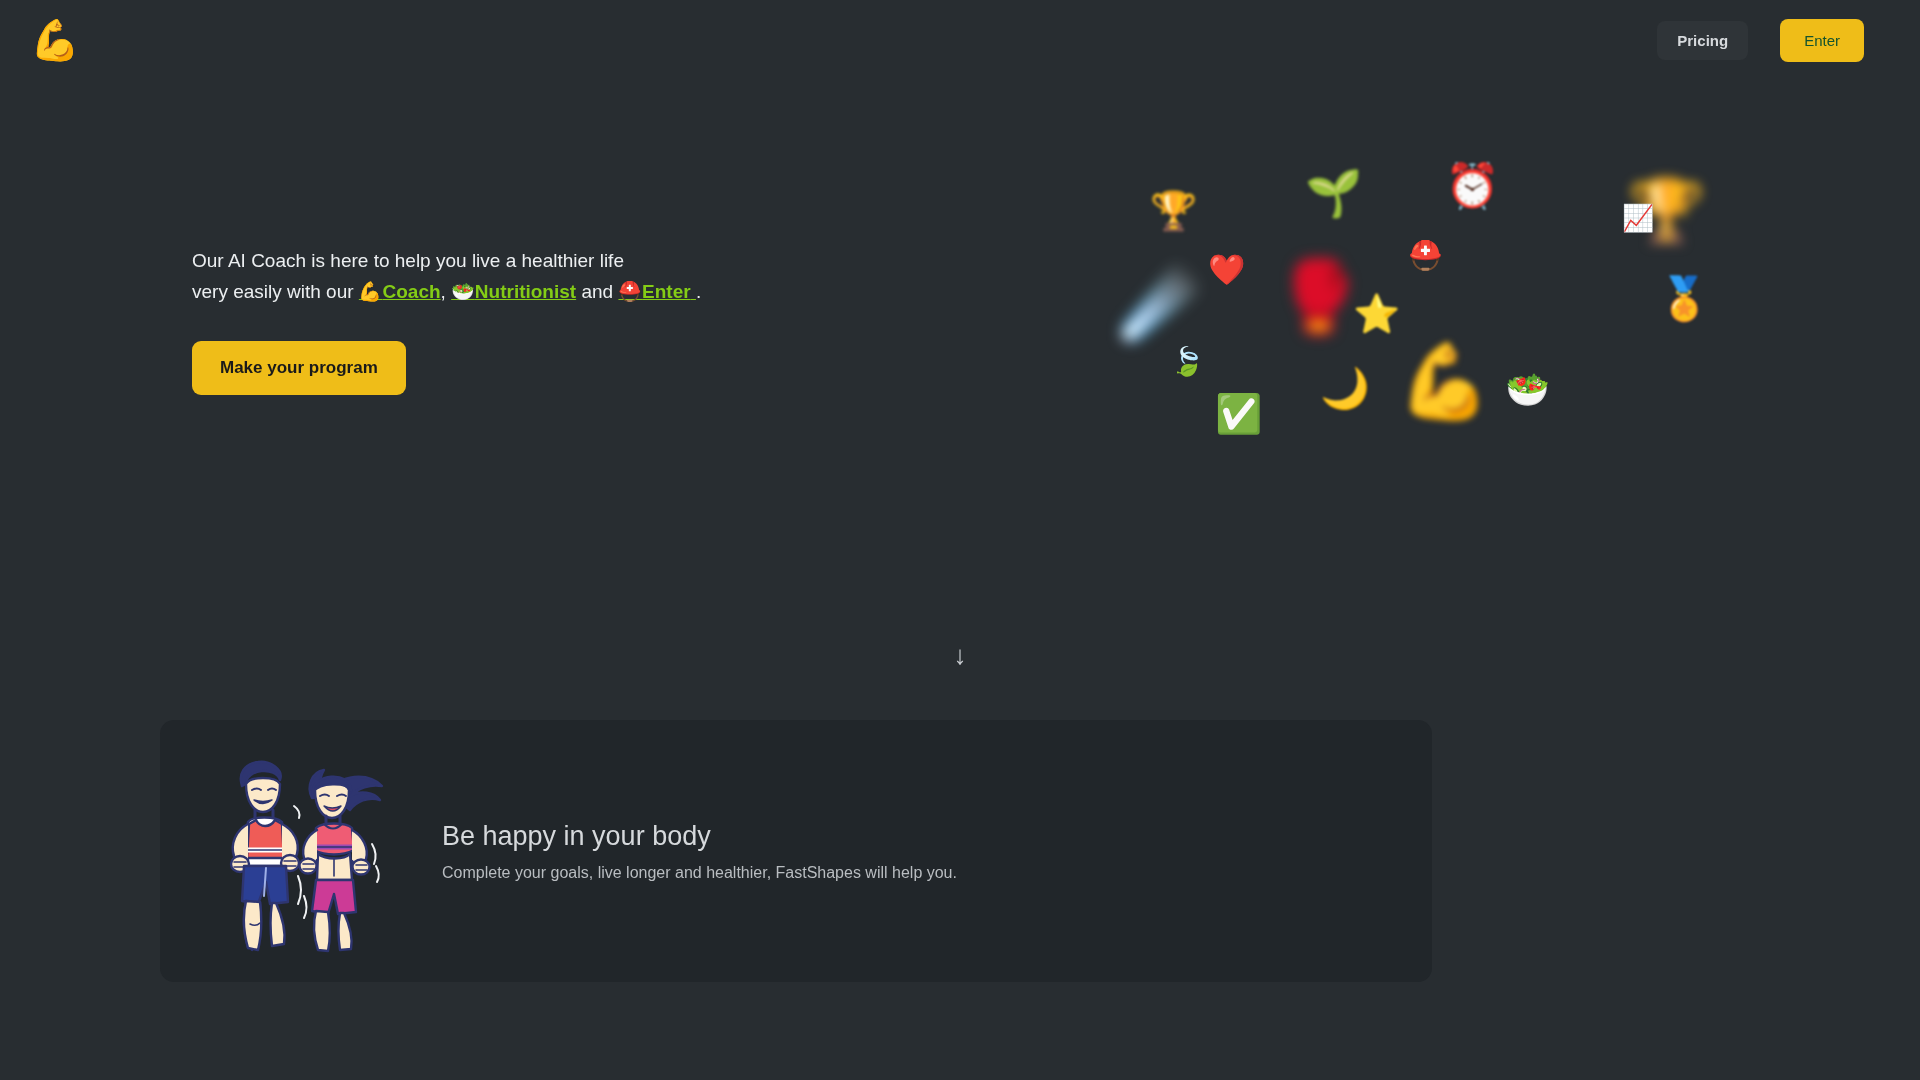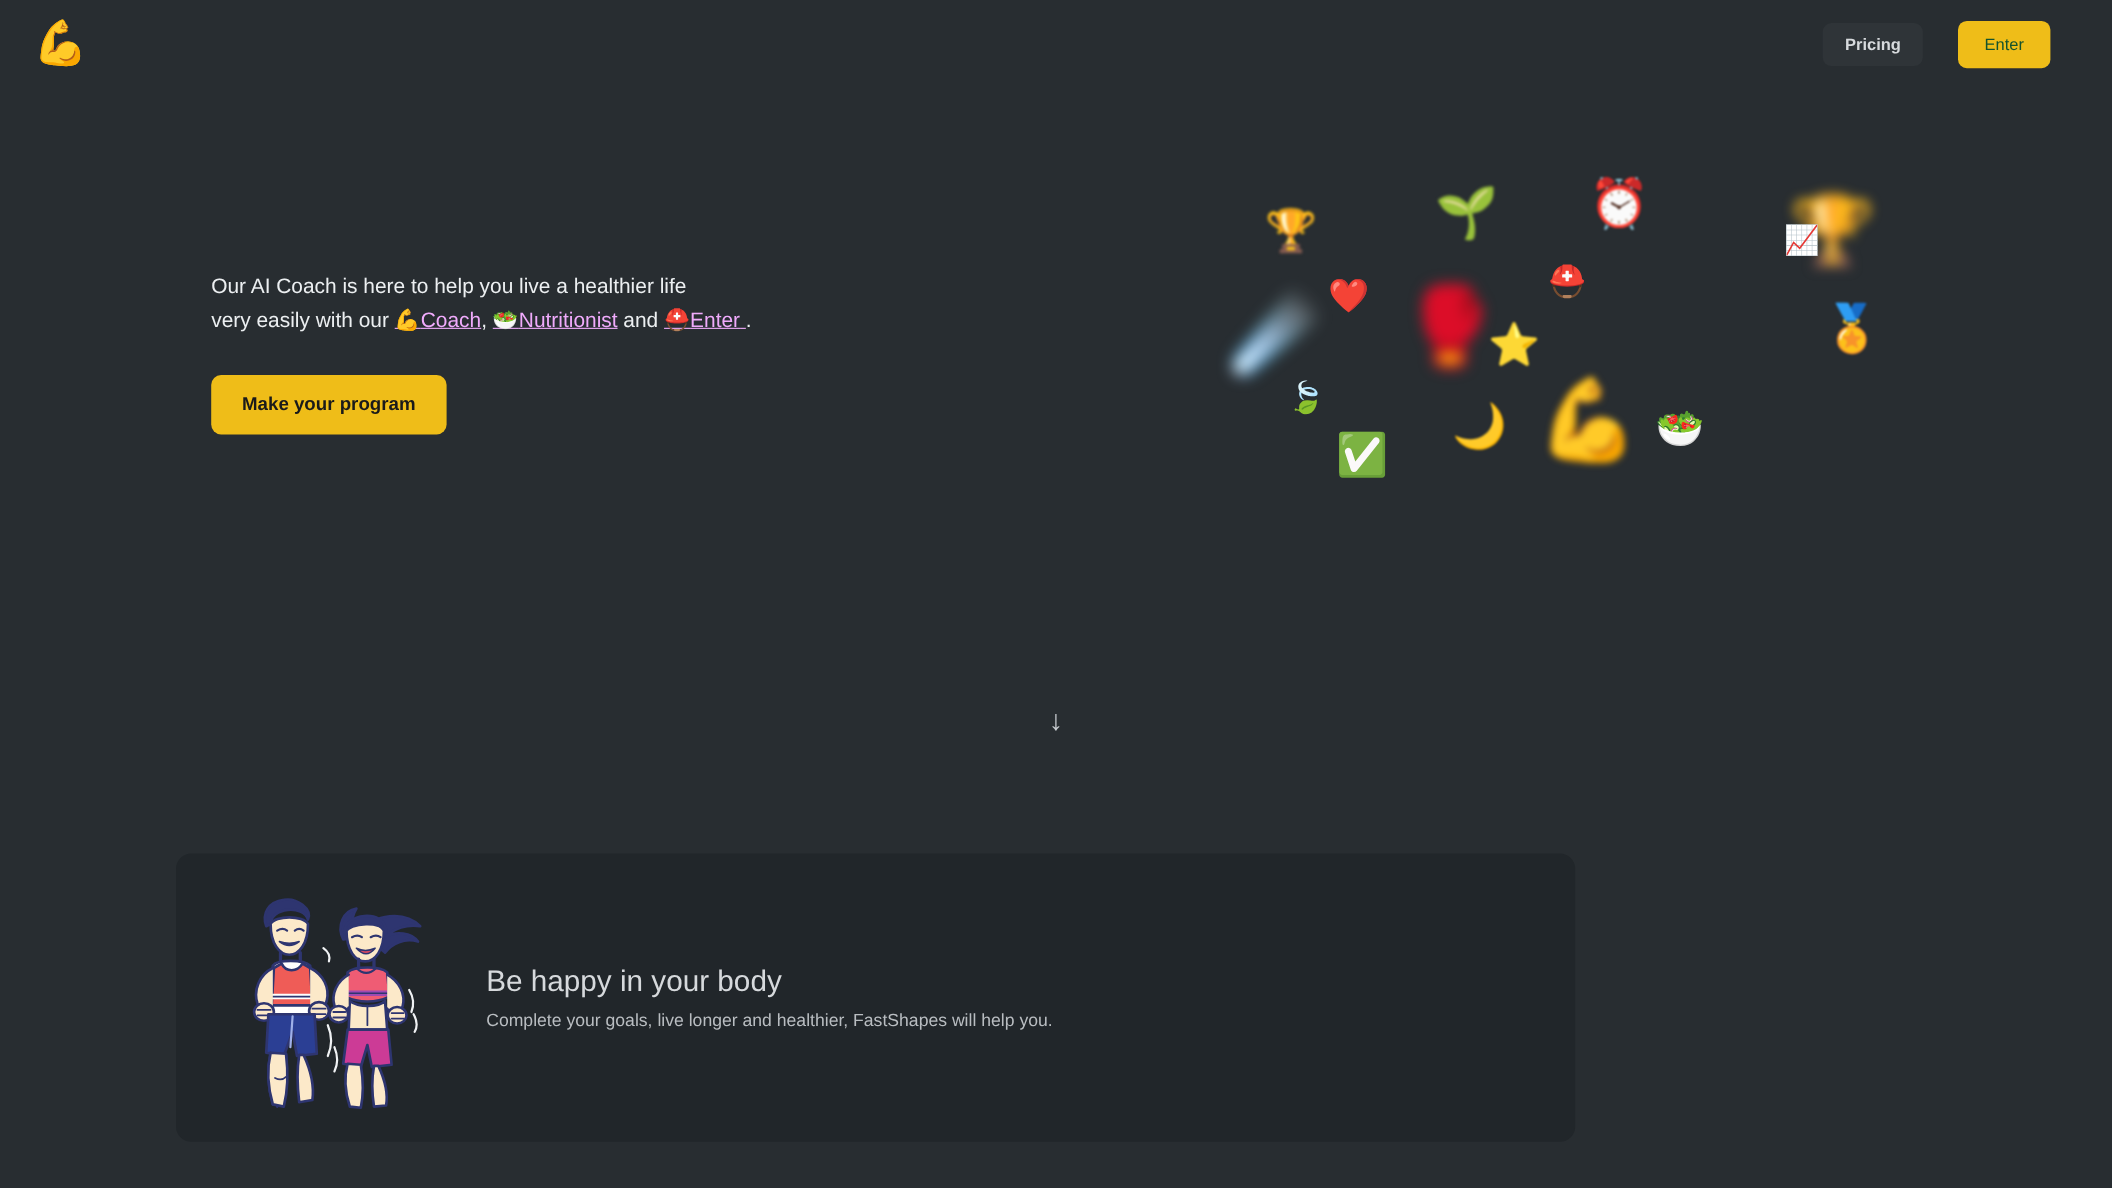--- a/index.html
+++ b/index.html
@@ -44,21 +44,21 @@
     line-height:1.18; letter-spacing:-0.4px;
   }
   .hl {
     background:#efbd18; color:#23282c;
     padding:2px 10px 5px 10px; display:inline-block;
   }
   .hero p {
     margin-top:50px;
     font-size:19px; color:#eceff1; line-height:1.65;
   }
-  .hero p a { color:#f0abfc; text-decoration:underline; }
+  .hero p a { color:#84cc16; text-decoration:underline;font-weight:bold; }
   .btn-cta {
     margin-top:33px;
     background:#efbd18; color:#1a1a1a;
     border:none; border-radius:9px;
     font-family:Liberation Sans, sans-serif;
     font-size:17px; font-weight:bold;
     padding:17px 28px; cursor:pointer;
   }
 
   
@@ -66,21 +66,21 @@
   .emoji { position:absolute; line-height:1; user-select:none; }
 
   
   .scroll-arrow {
     position:absolute; top:640px; left:0; width:1920px;
     text-align:center; color:#c8ccd0; font-size:26px;
   }
 
   
   .card {
-    position:absolute; top:776px; left:160px;
+    position:absolute; top:720px; left:160px;
     width:1272px; height:262px;
     background:#21262a; border-radius:14px;
     display:flex; align-items:center;
   }
   .card-art { width:200px; height:210px; margin-left:40px; flex:none; }
   .card-text { margin-left:42px; }
   .card-text h2 {
     font-size:27px; font-weight:normal; color:#d6d9dc; line-height:1.2;
   }
   .card-text p {

